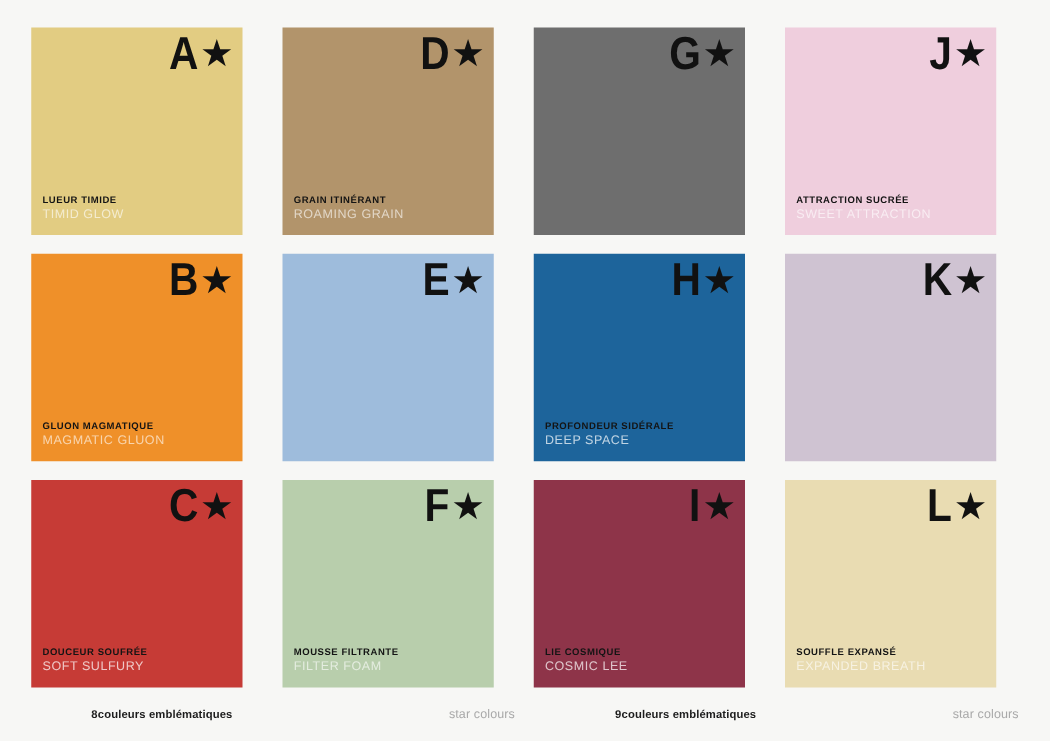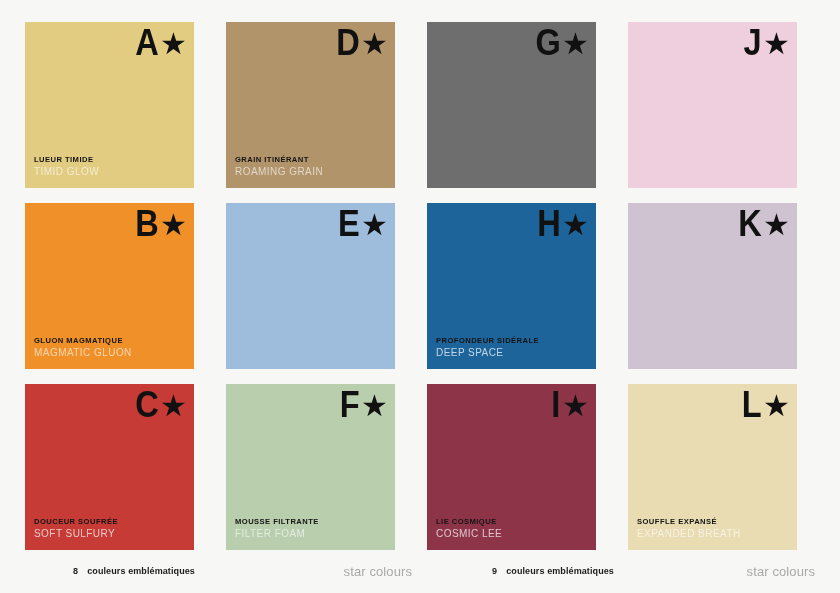--- a/index.html
+++ b/index.html
@@ -113,26 +113,25 @@
     font-size: 9px;
     font-weight: bold;
     color: #1c1c1c;
     margin-left: 48px;
     letter-spacing: 0.2px;
   }
   .footer-label {
     font-size: 9px;
     font-weight: bold;
     color: #1c1c1c;
-    margin-left: 9px;
     letter-spacing: 0.1px;
   }
   .footer-note {
     margin-left: auto;
-    font-size: 13px;
+    font-size: 10px;
     color: #a9a9a9;
     letter-spacing: 0.1px;
   }
 </style>
 </head>
 <body style="background: rgb(247, 247, 245);">
 
 <div class="sheet">
 
   <div class="grid">
@@ -163,20 +162,24 @@
       <div class="swatch-code">
         <span class="swatch-letter">G</span>
         <span class="swatch-star">★</span>
       </div>
     </div>
 
     <div class="swatch" style="background: rgb(239, 206, 221);">
       <div class="swatch-code">
         <span class="swatch-letter">J</span>
         <span class="swatch-star">★</span>
+      </div>
+      <div class="swatch-caption">
+        <div class="name-fr">ATTRACTION SUCRÉE</div>
+        <div class="name-en">SWEET ATTRACTION</div>
       </div>
     </div>
 
     <div class="swatch" style="background: rgb(239, 144, 41);">
       <div class="swatch-code">
         <span class="swatch-letter">B</span>
         <span class="swatch-star">★</span>
       </div>
       <div class="swatch-caption">
         <div class="name-fr">GLUON MAGMATIQUE</div>

